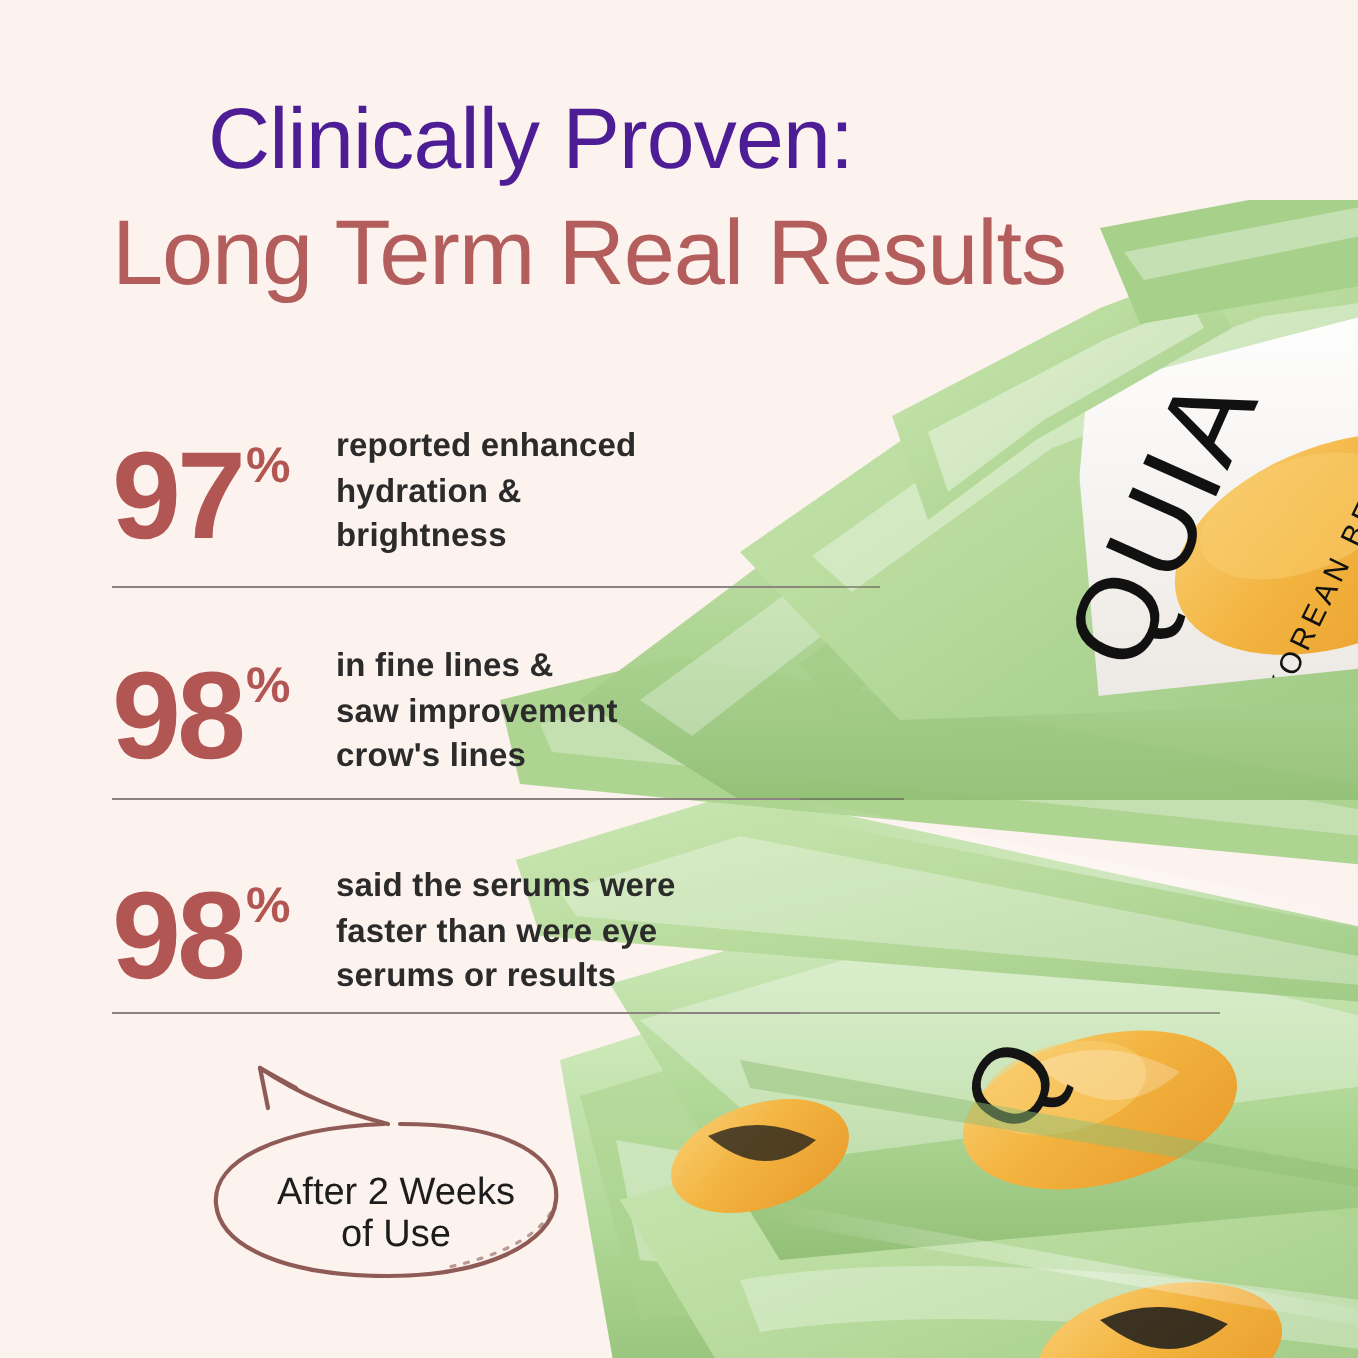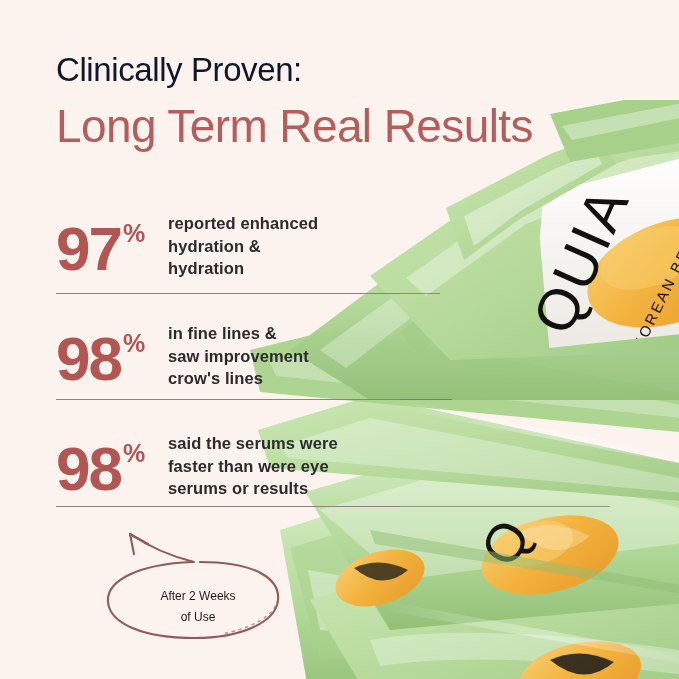--- a/index.html
+++ b/index.html
@@ -11,22 +11,22 @@
   }
   #stage{position:absolute;inset:0;width:679px;height:679px;overflow:hidden;background:#fcf2ee;}
 
   
   .product{position:absolute;left:250px;top:100px;width:470px;height:600px;overflow:hidden;}
   .product svg{display:block;}
 
   
   .headline{position:absolute;left:56px;top:44px;width:560px;}
   .h-line1{
-    font-size:33px;line-height:52px;font-weight:400;color:#0f172a;
-    letter-spacing:-0.4px;white-space:nowrap;
+    font-size:43px;line-height:52px;font-weight:400;color:#4c1d95;
+    letter-spacing:-0.4px;white-space:nowrap;margin-left:48px;
   }
   .h-line2{
     font-size:46px;line-height:56px;font-weight:400;color:#b35e5c;
     letter-spacing:-0.6px;white-space:nowrap;margin-top:2px;
   }
 
   
   .stat{position:absolute;left:56px;display:flex;align-items:flex-end;}
   .stat-1{top:206px;}
   .stat-2{top:316px;}
@@ -54,21 +54,21 @@
   .rule-ext{position:absolute;height:1px;background:rgba(90,84,80,.55);}
   .rule-1x{top:293px;left:400px;width:40px;}
   .rule-2x{top:399px;left:400px;width:52px;}
   .rule-3x{top:506px;left:400px;width:210px;}
 
   
   .callout{position:absolute;left:82px;top:528px;width:230px;height:140px;}
   .callout svg{position:absolute;left:0;top:0;}
   .callout-text{
     position:absolute;left:36px;top:58px;width:160px;text-align:center;
-    font-size:12px;line-height:21px;color:#1d1d1d;font-weight:400;
+    font-size:19px;line-height:21px;color:#1d1d1d;font-weight:400;
   }
 </style>
 </head>
 <body>
 
 <div id="stage">
 
   <div class="product">
     <svg width="470" height="600" viewBox="0 0 470 600" xmlns="http://www.w3.org/2000/svg">
       <defs>
@@ -191,21 +191,21 @@
   </div>
 
   <div class="stat stat-1">
     <div class="stat-num">
       <span class="digits">97</span>
       <span class="pct">%</span>
     </div>
     <div class="stat-text">
       <div>reported enhanced</div>
       <div>hydration &amp;</div>
-      <div>hydration</div>
+      <div>brightness</div>
     </div>
   </div>
   <div class="rule rule-1"></div>
   <div class="rule-ext rule-1x"></div>
 
   <div class="stat stat-2">
     <div class="stat-num">
       <span class="digits">98</span>
       <span class="pct">%</span>
     </div>

